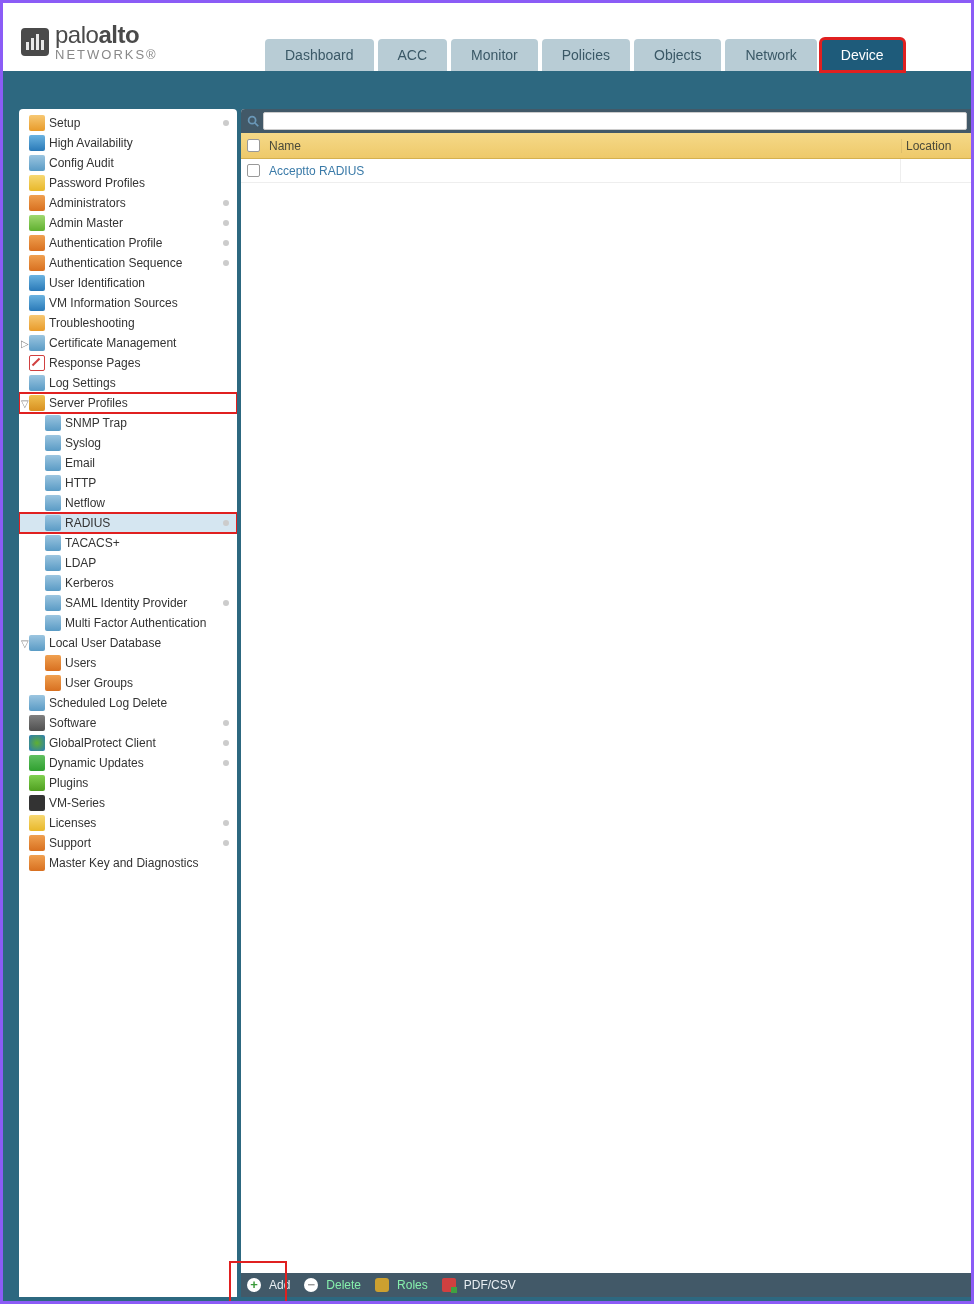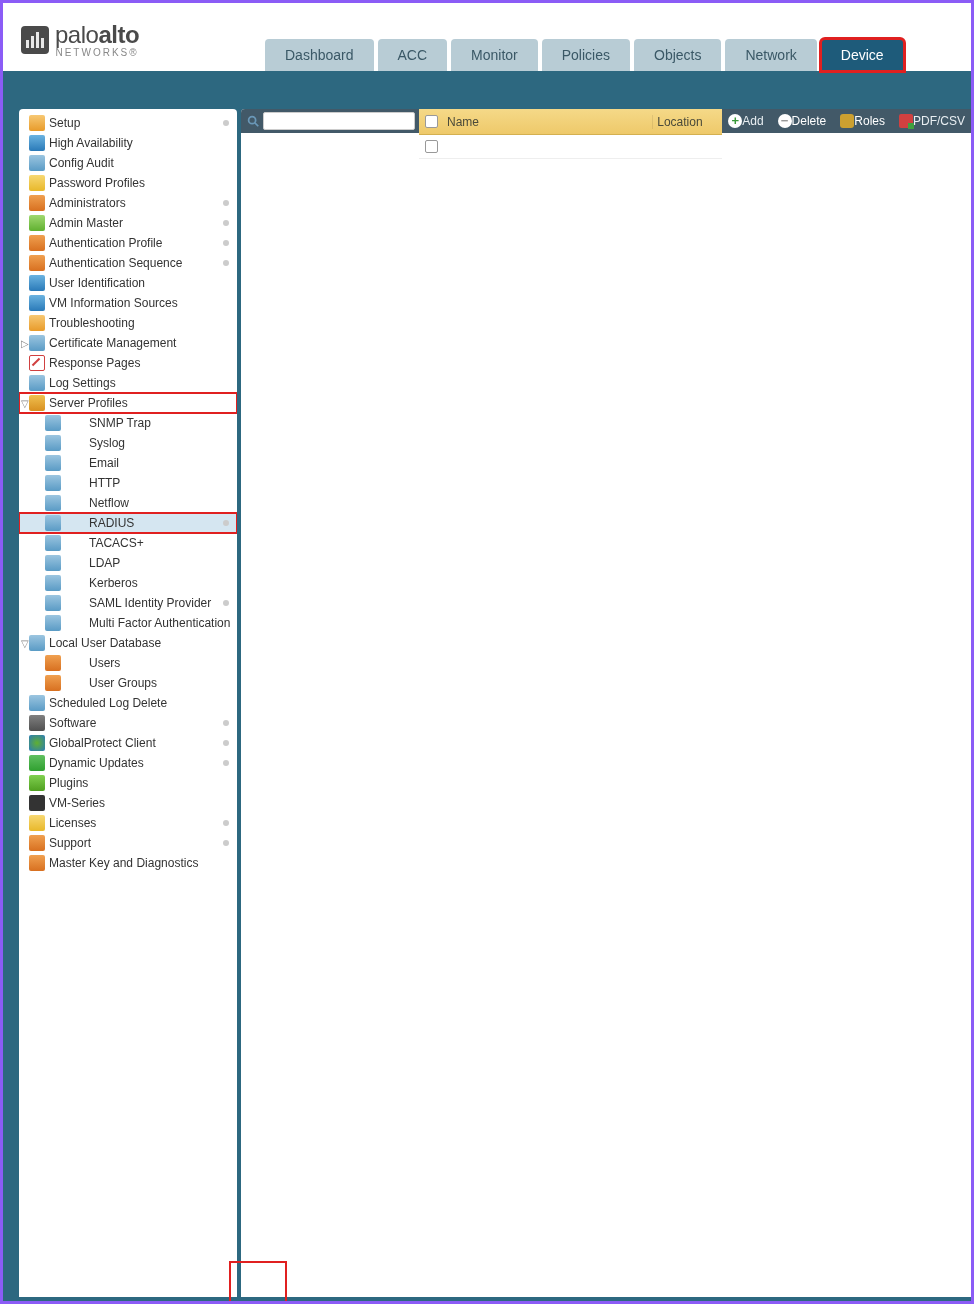--- a/index.html
+++ b/index.html
@@ -7,37 +7,37 @@
   .app { width: 974px; height: 1304px; border: 3px solid #8b5cf6; position: relative; display: flex; flex-direction: column; background: #fff; }
   
   
   .header { height: 68px; background: #fff; display: flex; align-items: flex-end; padding: 0 0 0 12px; position: relative; border-bottom: 0; }
   .logo { display: flex; align-items: center; gap: 6px; position: absolute; top: 18px; left: 18px; }
   .logo-mark { width: 28px; height: 28px; background: #4a4a4a; border-radius: 4px; display: flex; align-items: center; justify-content: center; }
   .logo-bars { display: flex; align-items: flex-end; gap: 2px; }
   .logo-bars span { width: 3px; background: #e8e8e8; display: block; }
   .logo-text { font-size: 24px; color: #4a4a4a; font-weight: 400; letter-spacing: -0.5px; }
   .logo-text .bold { font-weight: 700; }
-  .logo-sub { font-size: 10px; color: #888; letter-spacing: 2px; display: block; text-align: center; margin-top: -2px; }
+  .logo-sub { font-size: 13px; color: #888; letter-spacing: 2px; display: block; text-align: center; margin-top: -2px; }
   .tabs { display: flex; gap: 4px; margin-left: 250px; align-items: flex-end; }
   .tab { background: #b8ccd5; color: #3a5866; padding: 8px 20px; font-size: 14px; cursor: pointer; border-radius: 4px 4px 0 0; height: 32px; display: flex; align-items: center; }
   .tab.active { background: #1e5b7a; color: #fff; position: relative; }
   .tab.highlighted { outline: 3px solid #e02020; outline-offset: -1px; }
   
   
   .blue-band { height: 38px; background: #2d6880; }
   
   
   .main { flex: 1; display: flex; background: #2d6880; padding: 0 0 0 0; min-height: 0; }
   
   
   .sidebar { width: 218px; background: #fff; margin: 0 4px 4px 16px; border-radius: 4px 4px 0 0; overflow: hidden; }
   .tree { padding: 4px 0; font-size: 12px; color: #333; }
   .tree-item { display: flex; align-items: center; padding: 2px 6px 2px 10px; height: 20px; cursor: pointer; position: relative; white-space: nowrap; }
-  .tree-item.l1 { padding-left: 26px; gap: 24px; }
+  .tree-item.l1 { padding-left: 26px; }
   .tree-item.selected { background: #d5e6f1; }
   .tree-item .dot { width: 6px; height: 6px; border-radius: 50%; background: #ccc; position: absolute; right: 8px; }
   .tree-item .exp { position: absolute; left: 12px; color: #888; font-size: 10px; }
   .tree-item.l0 .exp { left: 2px; }
   .tree-item .ico { width: 16px; height: 16px; margin-right: 4px; display: inline-flex; align-items: center; justify-content: center; font-size: 11px; border-radius: 2px; }
   .tree-item.highlighted { outline: 2px solid #e02020; outline-offset: -1px; }
   .tree-label { flex: 1; }
   
   .ico-setup { background: linear-gradient(#f7c873,#e89b2a); }
   .ico-ha { background: linear-gradient(#6bb3e0,#2a7ab8); }
@@ -62,41 +62,41 @@
   .ico-soft { background: linear-gradient(#808080,#505050); border-radius:50%; }
   .ico-globe { background: radial-gradient(circle,#60b030,#2a7ab8); border-radius:50%; }
   .ico-dyn { background: linear-gradient(#60c060,#30a030); }
   .ico-plug { background: linear-gradient(#80d050,#50a020); }
   .ico-vms { background: #333; }
   .ico-lic { background: linear-gradient(#f7d873,#e8b82a); }
   .ico-sup { background: linear-gradient(#f0a050,#d87020); border-radius:50%;}
   .ico-lock { background: linear-gradient(#f0a050,#d87020); }
   
   
-  .content { flex: 1; background: #fff; margin: 0 0 4px 0; display: flex; flex-direction: row; min-height: 0; border-radius: 4px 0 0 0; overflow: hidden; }
+  .content { flex: 1; background: #fff; margin: 0 0 4px 0; display: flex; flex-direction: column; min-height: 0; border-radius: 4px 0 0 0; overflow: hidden; }
   .search-bar { height: 24px; background: #425968; display: flex; align-items: center; padding: 2px 4px; }
   .search-icon { width: 16px; height: 16px; display: flex; align-items: center; justify-content: center; color: #425968; margin-right: 2px; }
   .search-input { flex: 1; height: 18px; border: 1px solid #ccc; border-radius: 2px; padding: 0 4px; font-size: 11px; background:#fff; }
   
   .grid-wrapper { flex: 1; display: flex; flex-direction: column; min-height: 0; }
   .grid-header { height: 26px; background: linear-gradient(#f5d988,#eec96a); display: flex; align-items: center; border-bottom: 1px solid #d4b050; font-size: 12px; color: #4a4a3a; font-weight: 400; }
   .gh-check { width: 24px; display: flex; justify-content: center; }
   .gh-name { flex: 1; padding-left: 4px; }
   .gh-loc { width: 70px; padding-left: 4px; border-left: 1px solid rgba(0,0,0,0.08); }
   .grid-body { flex: 1; overflow: auto; }
   .grid-row { height: 24px; display: flex; align-items: center; border-bottom: 1px solid #eee; font-size: 12px; }
   .gr-check { width: 24px; display: flex; justify-content: center; }
   .gr-name { flex: 1; padding-left: 4px; color: #3a7aa8; cursor: pointer; border-right: 1px solid #eee; height: 100%; display: flex; align-items: center; }
   .gr-loc { width: 70px; padding-left: 4px; }
   .checkbox { width: 13px; height: 13px; border: 1px solid #999; background: #fff; border-radius: 2px; }
   
   
   .toolbar { height: 24px; background: #425968; display: flex; align-items: center; padding: 0 4px; gap: 10px; font-size: 12px; color: #c0cdd5; position: relative; }
-  .tb-btn { display: flex; align-items: center; gap: 0; cursor: pointer; color: #e8eef2; padding: 1px 2px; }
-  .tb-btn.disabled { color: #ffffff; cursor: default; }
+  .tb-btn { display: flex; align-items: center; gap: 8px; cursor: pointer; color: #e8eef2; padding: 1px 2px; }
+  .tb-btn.disabled { color: #86efac; cursor: default; }
   .tb-ico { width: 14px; height: 14px; display: inline-flex; align-items: center; justify-content: center; border-radius: 2px; }
   .tb-ico.add { background:#fff; border-radius:50%; }
   .tb-ico.add::after{ content:'+'; color:#3a9a3a; font-weight:bold; font-size:13px; line-height:12px;}
   .tb-ico.del { background:#fff; border-radius:50%; }
   .tb-ico.del::after{ content:'−'; color:#999; font-weight:bold; font-size:13px; line-height:12px;}
   .tb-ico.clone { background:#cca030; border-radius:3px;}
   .tb-ico.pdf { background:#d04040; position:relative;}
   .tb-ico.pdf::after{ content:''; position:absolute; width:6px; height:6px; background:#40a040; bottom:-1px; right:-1px;}
   
   .highlight-add-wrap { position: absolute; left: 226px; bottom: 0; width: 58px; height: 40px; border: 2px solid #e02020; border-bottom: none; pointer-events: none; }
@@ -325,20 +325,21 @@
               <div class="checkbox"></div>
             </div>
           <div class="gh-name">Name</div>
           <div class="gh-loc">Location</div>
         </div>
         <div class="grid-body" id="grid-body">
             <div class="grid-row">
               <div class="gr-check">
                 <div class="checkbox"></div>
               </div>
+              <div class="gr-name">Acceptto RADIUS</div>
               <div class="gr-loc"></div>
             </div>
           </div>
       </div>
 
       <div class="toolbar">
         <div class="tb-btn">
           <span class="tb-ico add"></span>
           <span>Add</span>
         </div>

